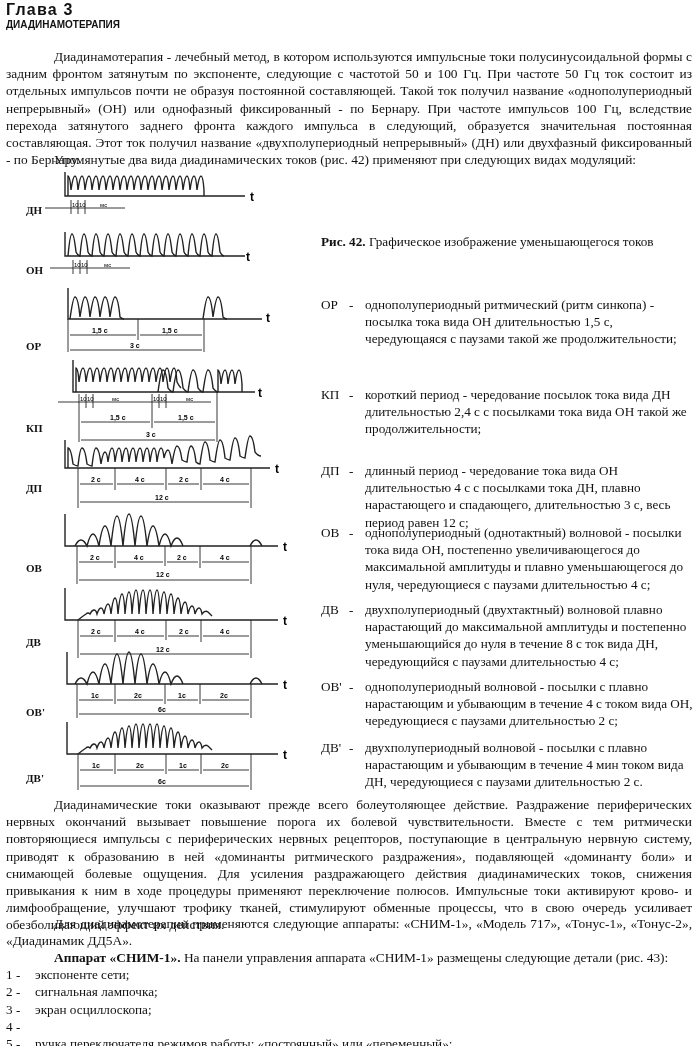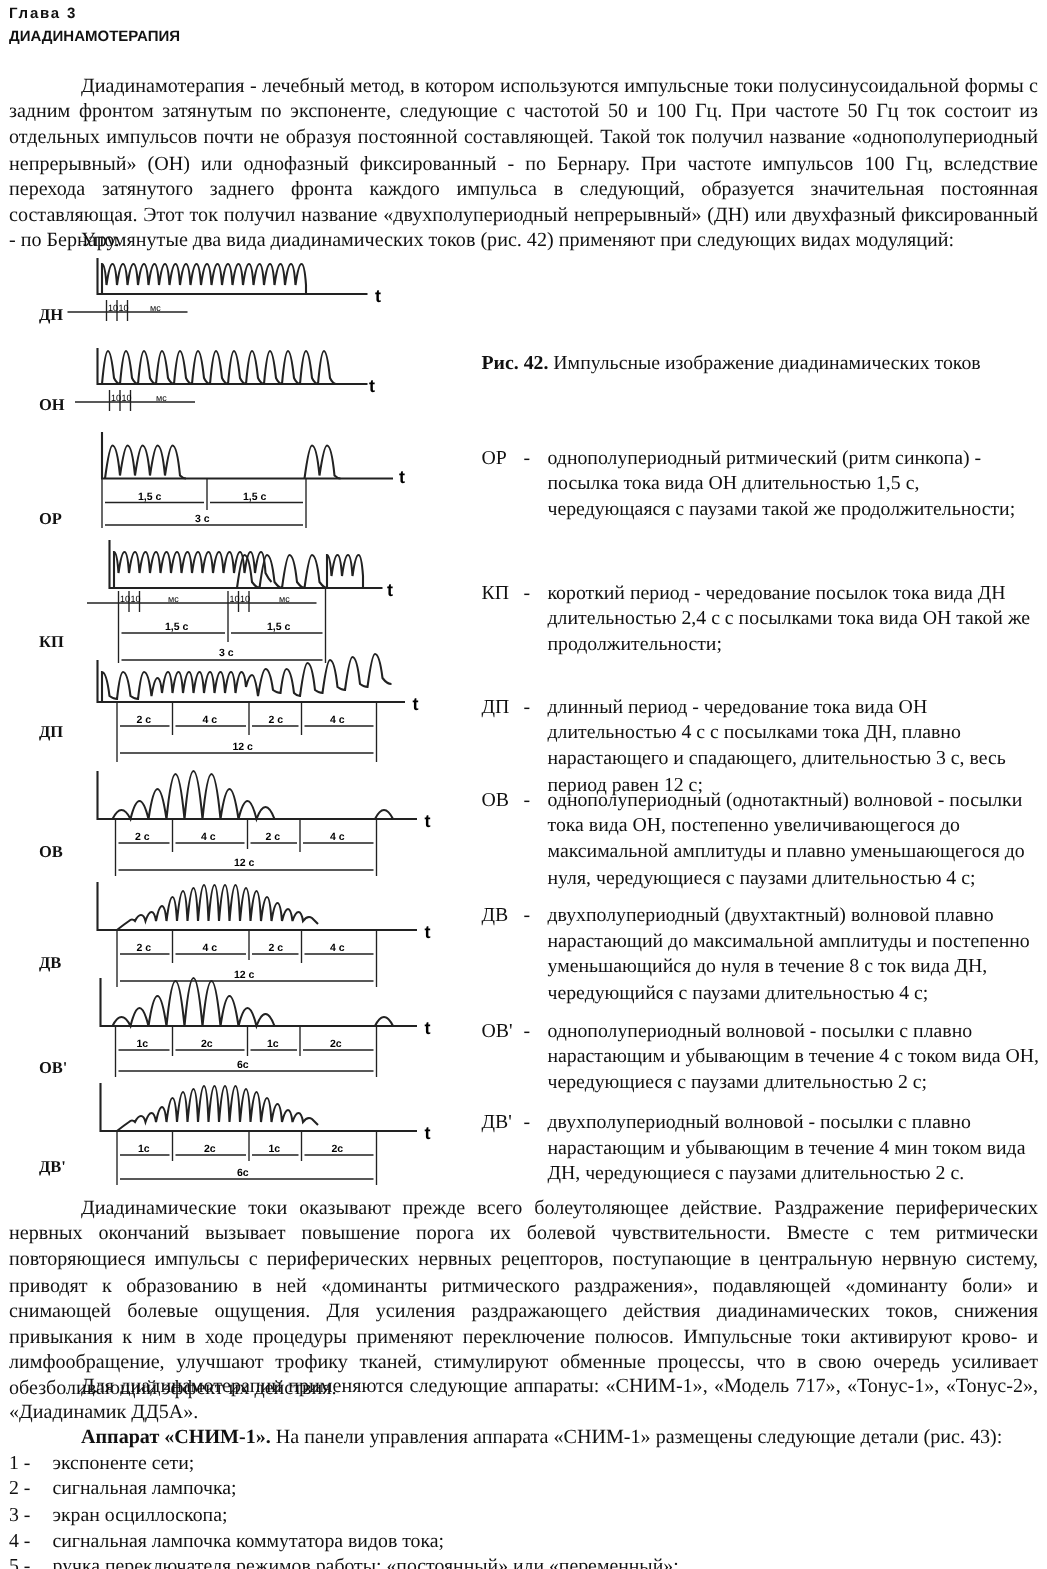--- a/index.html
+++ b/index.html
@@ -1,21 +1,21 @@
 <!DOCTYPE html>
 <html><head>
 <meta charset="utf-8">
 <style>
   html, body { margin: 0; padding: 0; background: #ffffff; }
   body {
     width: 698px; height: 1046px; overflow: hidden; position: relative;
     font-family: "Liberation Serif", serif; color: #111; font-size: 13.4px;
   }
   .chapter { position: absolute; left: 6px; top: 2px; font-family: "Liberation Sans", sans-serif;
-    font-size: 10px; font-weight: bold; letter-spacing: 1.2px; line-height: 16px; color: #111; }
+    font-size: 16px; font-weight: bold; letter-spacing: 1.2px; line-height: 16px; color: #111; }
   .chapter-title { position: absolute; left: 6px; top: 17px; font-family: "Liberation Sans", sans-serif;
     font-size: 10px; font-weight: bold; line-height: 16px; color: #111; }
   .para { position: absolute; left: 6px; width: 686px; text-align: justify; line-height: 17.2px;
     text-indent: 48px; margin: 0; }
   .para.intro { top: 48px; }
   .para.mod { top: 151px; }
   .para.effects { top: 796px; }
   .para.devices { top: 915px; }
   .para.snim { top: 949px; }
   .para.snim b { font-weight: bold; }
@@ -212,21 +212,21 @@
       <text x="92" y="48" font-size="7" font-weight="bold" font-family="Liberation Sans, sans-serif">1с</text>
       <text x="136" y="48" font-size="7" font-weight="bold" font-family="Liberation Sans, sans-serif">2с</text>
       <text x="179" y="48" font-size="7" font-weight="bold" font-family="Liberation Sans, sans-serif">1с</text>
       <text x="221" y="48" font-size="7" font-weight="bold" font-family="Liberation Sans, sans-serif">2с</text>
       <text x="158" y="64" font-size="7" font-weight="bold" font-family="Liberation Sans, sans-serif">6с</text>
     </svg>
   </div>
 </div>
 
 <div class="caption">
-  <b>Рис. 42.</b><span> Импульсные изображение диадинамических токов</span>
+  <b>Рис. 42.</b><span> Графическое изображение уменьшающегося токов</span>
 </div>
 
 <div class="defs" style="top:0;">
   <div class="def" style="top:296px;">
     <span class="abbr">ОР</span>
       <span class="dash">-</span>
     <span class="txt">однополупериодный ритмический (ритм синкопа) - посылка тока вида ОН длительностью 1,5 с, чередующаяся с паузами такой же продолжительности;</span>
   </div>
   <div class="def" style="top:386px;">
     <span class="abbr">КП</span>
@@ -272,19 +272,18 @@
   <div class="list-item">
       <span class="num">2 -</span>
       <span class="text">сигнальная лампочка;</span>
     </div>
   <div class="list-item">
       <span class="num">3 -</span>
       <span class="text">экран осциллоскопа;</span>
     </div>
   <div class="list-item">
       <span class="num">4 -</span>
-      <span class="text">сигнальная лампочка коммутатора видов тока;</span>
     </div>
   <div class="list-item">
       <span class="num">5 -</span>
       <span class="text">ручка переключателя режимов работы: «постоянный» или «переменный»;</span>
     </div>
 </div>
 
 </body></html>

